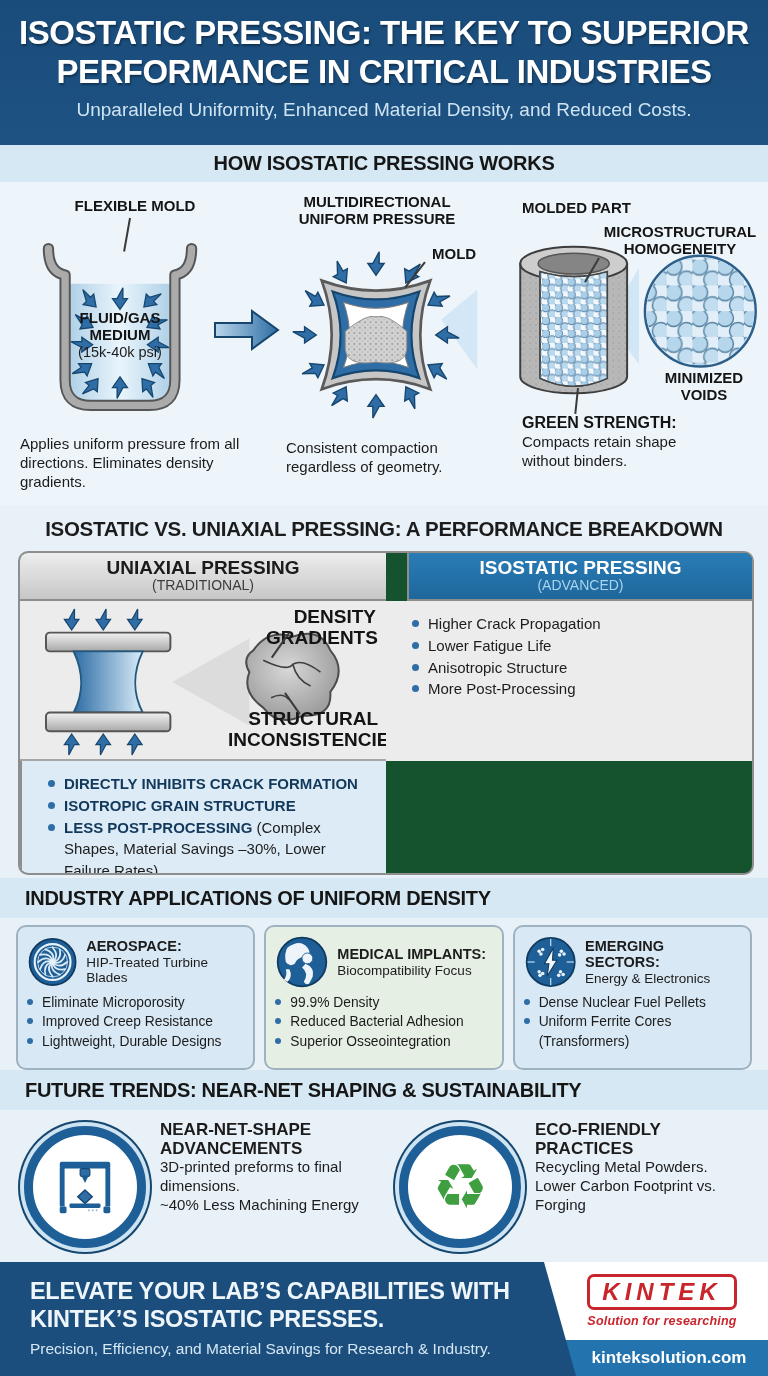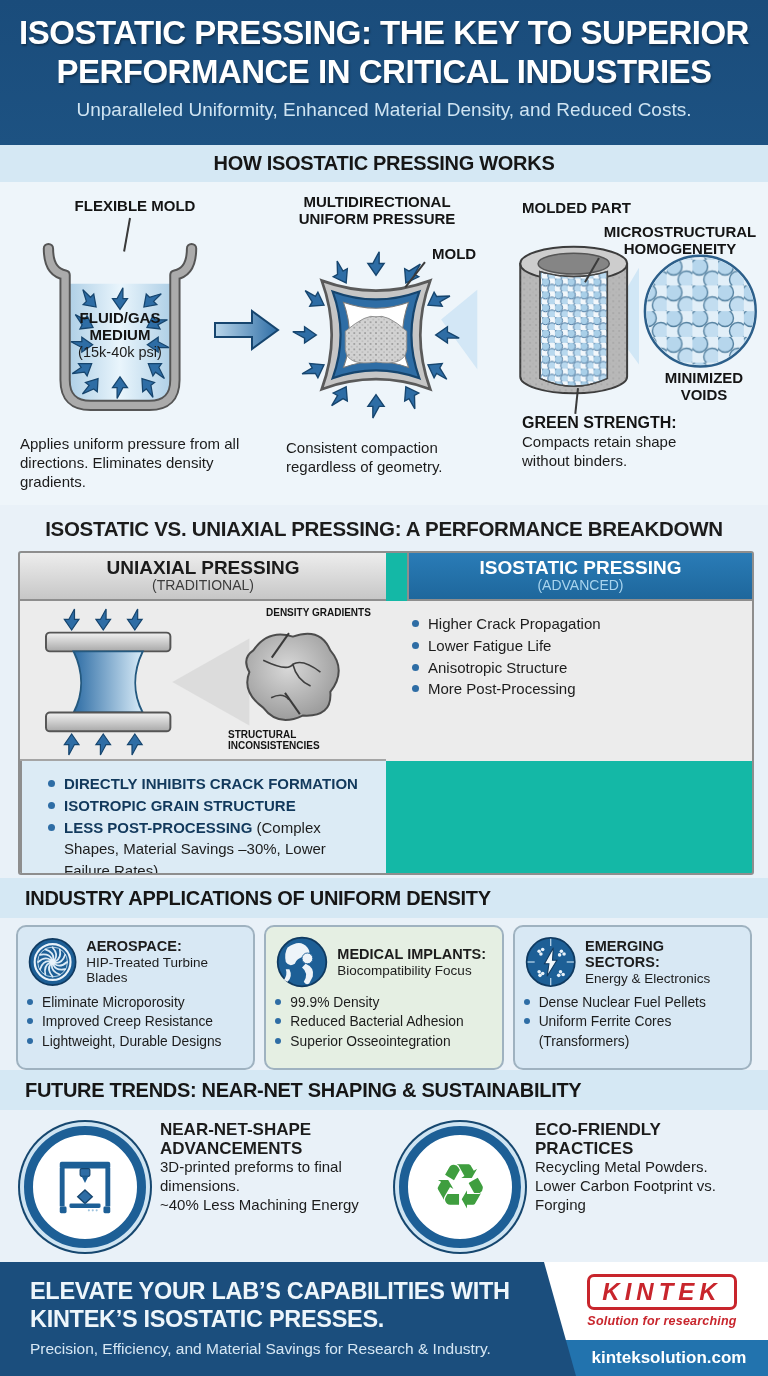--- a/index.html
+++ b/index.html
@@ -15,39 +15,39 @@
   .strip.c{text-align:center;}
   .strip.l{padding-left:25px;height:40px;line-height:40px;box-sizing:border-box;}
   
   .sec1{position:relative;height:323px;background:#eef5fa;}
   .lbl{font-weight:bold;color:#141414;line-height:1.12;font-size:15px;}
   .cap{font-size:15px;line-height:1.27;color:#1b1b1b;}
   .pline{position:absolute;width:1.6px;background:#3a3a3a;transform-origin:top center;}
   
   .sec2{position:relative;height:373px;}
   .sec2-title{padding-top:12px;text-align:center;font-size:20.5px;font-weight:bold;letter-spacing:-0.3px;}
-  .vs-table{position:absolute;left:18px;top:46px;width:732px;height:320px;border:2px solid #8e8e8e;border-radius:3px;
-            overflow:hidden;display:grid;grid-template-columns:1fr 1fr;grid-template-rows:48px 160px 1fr;background:#14b8a6;}
+  .vs-table{position:absolute;left:18px;top:46px;width:732px;height:320px;border:2px solid #8e8e8e;border-radius:10px;
+            overflow:hidden;display:grid;grid-template-columns:1fr 1fr;grid-template-rows:48px 160px 1fr;background:#14532d;}
   .vs-cell{position:relative;box-sizing:border-box;}
   .col-r{border-left:2px solid #8e8e8e;}
   .vs-h{display:flex;flex-direction:column;align-items:center;justify-content:center;border-bottom:2px solid #8e8e8e;}
   .vs-h.left{background:linear-gradient(#ededed,#c7c7c7);}
   .vs-h.right{background:linear-gradient(#2a7cb7,#1e679c);margin-left:21px;}
   .vs-h .t1{font-size:19px;font-weight:bold;line-height:1.05;}
   .vs-h .t2{font-size:14px;line-height:1.1;}
   .vs-h.left .t1{color:#1b1b1b;} .vs-h.left .t2{color:#3c3c3c;}
   .vs-h.right .t1{color:#fff;} .vs-h.right .t2{color:#a8d4ee;}
   .vs-d{border-bottom:2px solid #a5a5a5;}
   .vs-d.left,.vs-b.left{background:#ececec;}
   .vs-d.right,.vs-b.right{background:#dcebf5;}
   .vs-b{padding:12px 14px 6px 26px;}
   .b-row{display:flex;font-size:15px;line-height:1.45;}
   .b-row .dot{width:7px;height:7px;border-radius:50%;background:#2e6da5;margin:7px 9px 0 0;flex:none;}
   .b-bold{font-weight:bold;color:#12395c;}
-  .diag-lbl{position:absolute;font-weight:bold;font-size:10px;line-height:1.1;color:#141414;}
+  .diag-lbl{position:absolute;font-weight:bold;font-size:19px;line-height:1.1;color:#141414;text-align:right;}
   
   .cards{display:flex;gap:9px;padding:7px 16px 0 16px;height:152px;box-sizing:border-box;}
   .card{flex:1;border:2px solid #9fb2c0;border-radius:10px;padding:8px 9px 6px 9px;box-sizing:border-box;}
   .card.blue{background:#d8e8f4;} .card.green{background:#e5efe3;}
   .card-head{display:flex;align-items:center;gap:8px;margin-bottom:4px;}
   .card-title{font-size:14.5px;font-weight:bold;line-height:1.15;}
   .card-sub{font-size:13.5px;line-height:1.15;}
   .card .b-row{font-size:13.8px;line-height:1.4;}
   .card .b-row .dot{margin-top:6px;width:6px;height:6px;}
   

